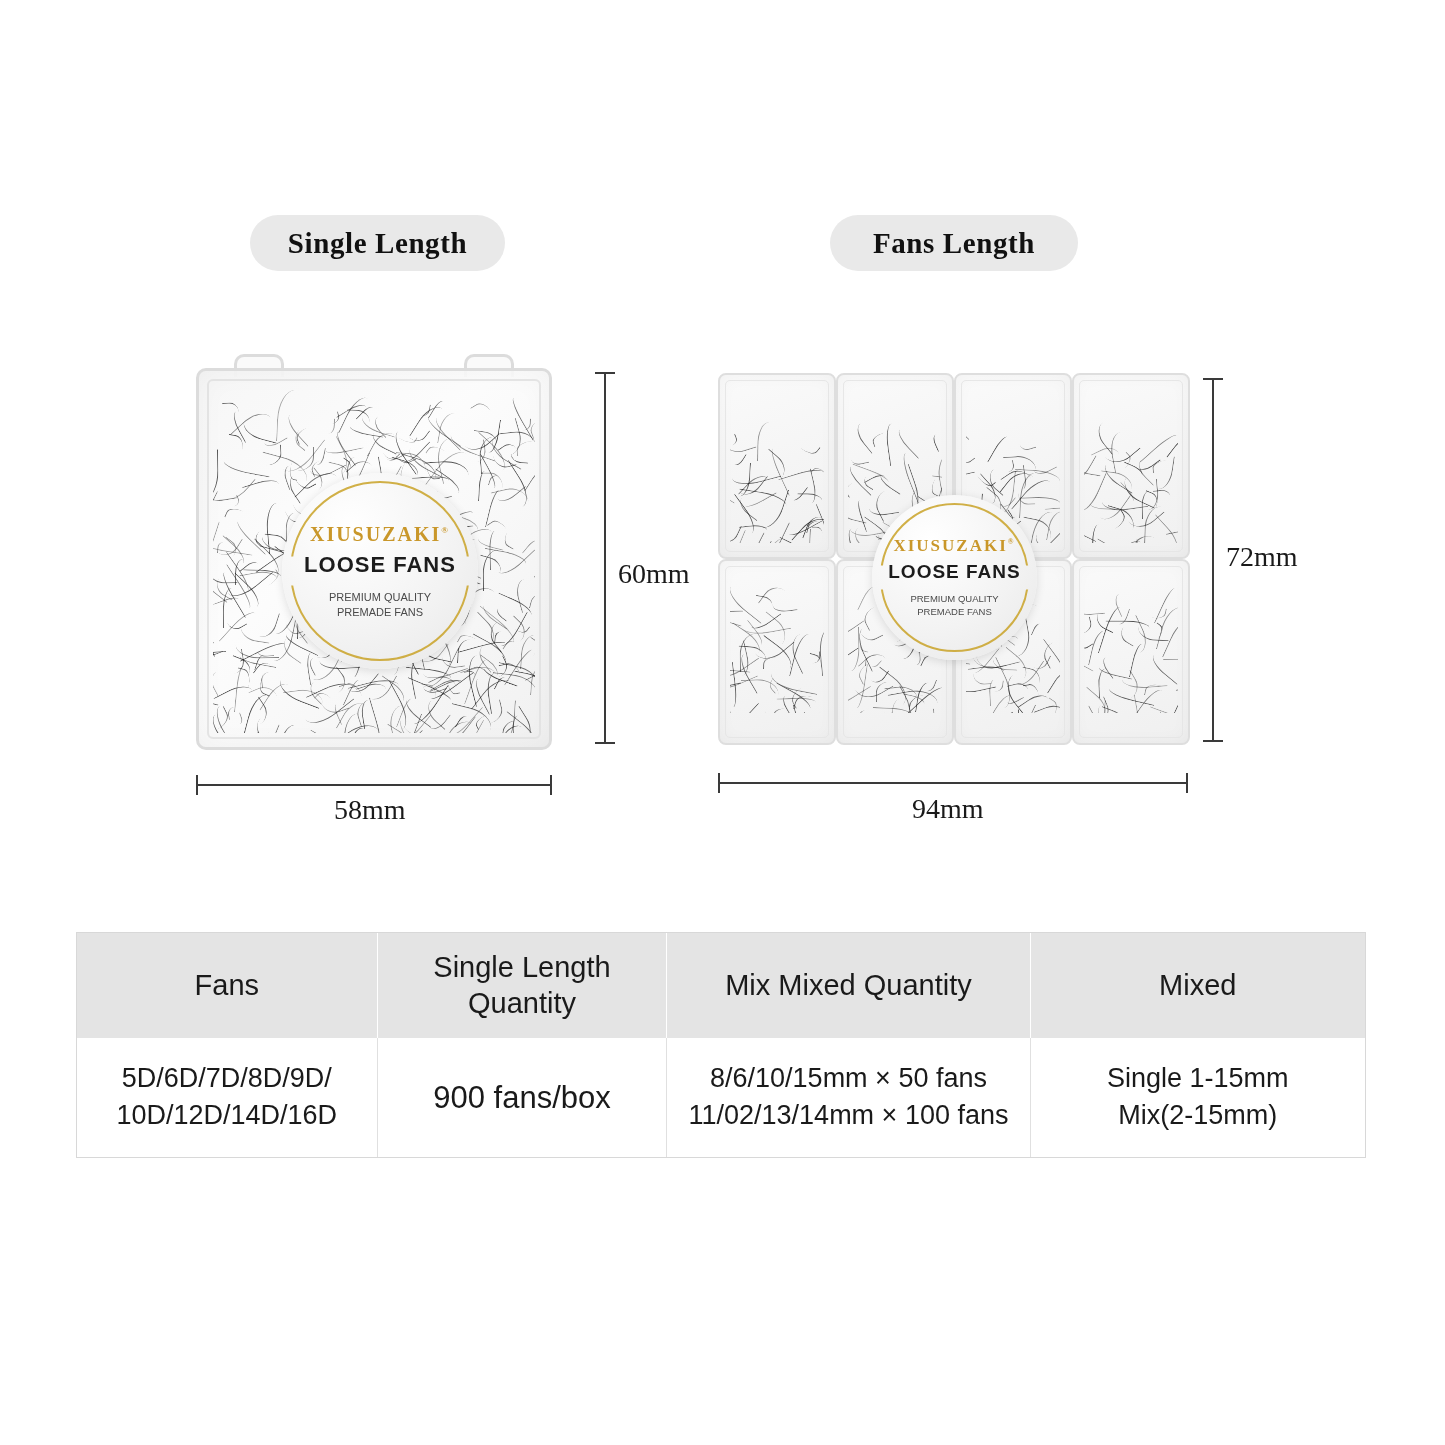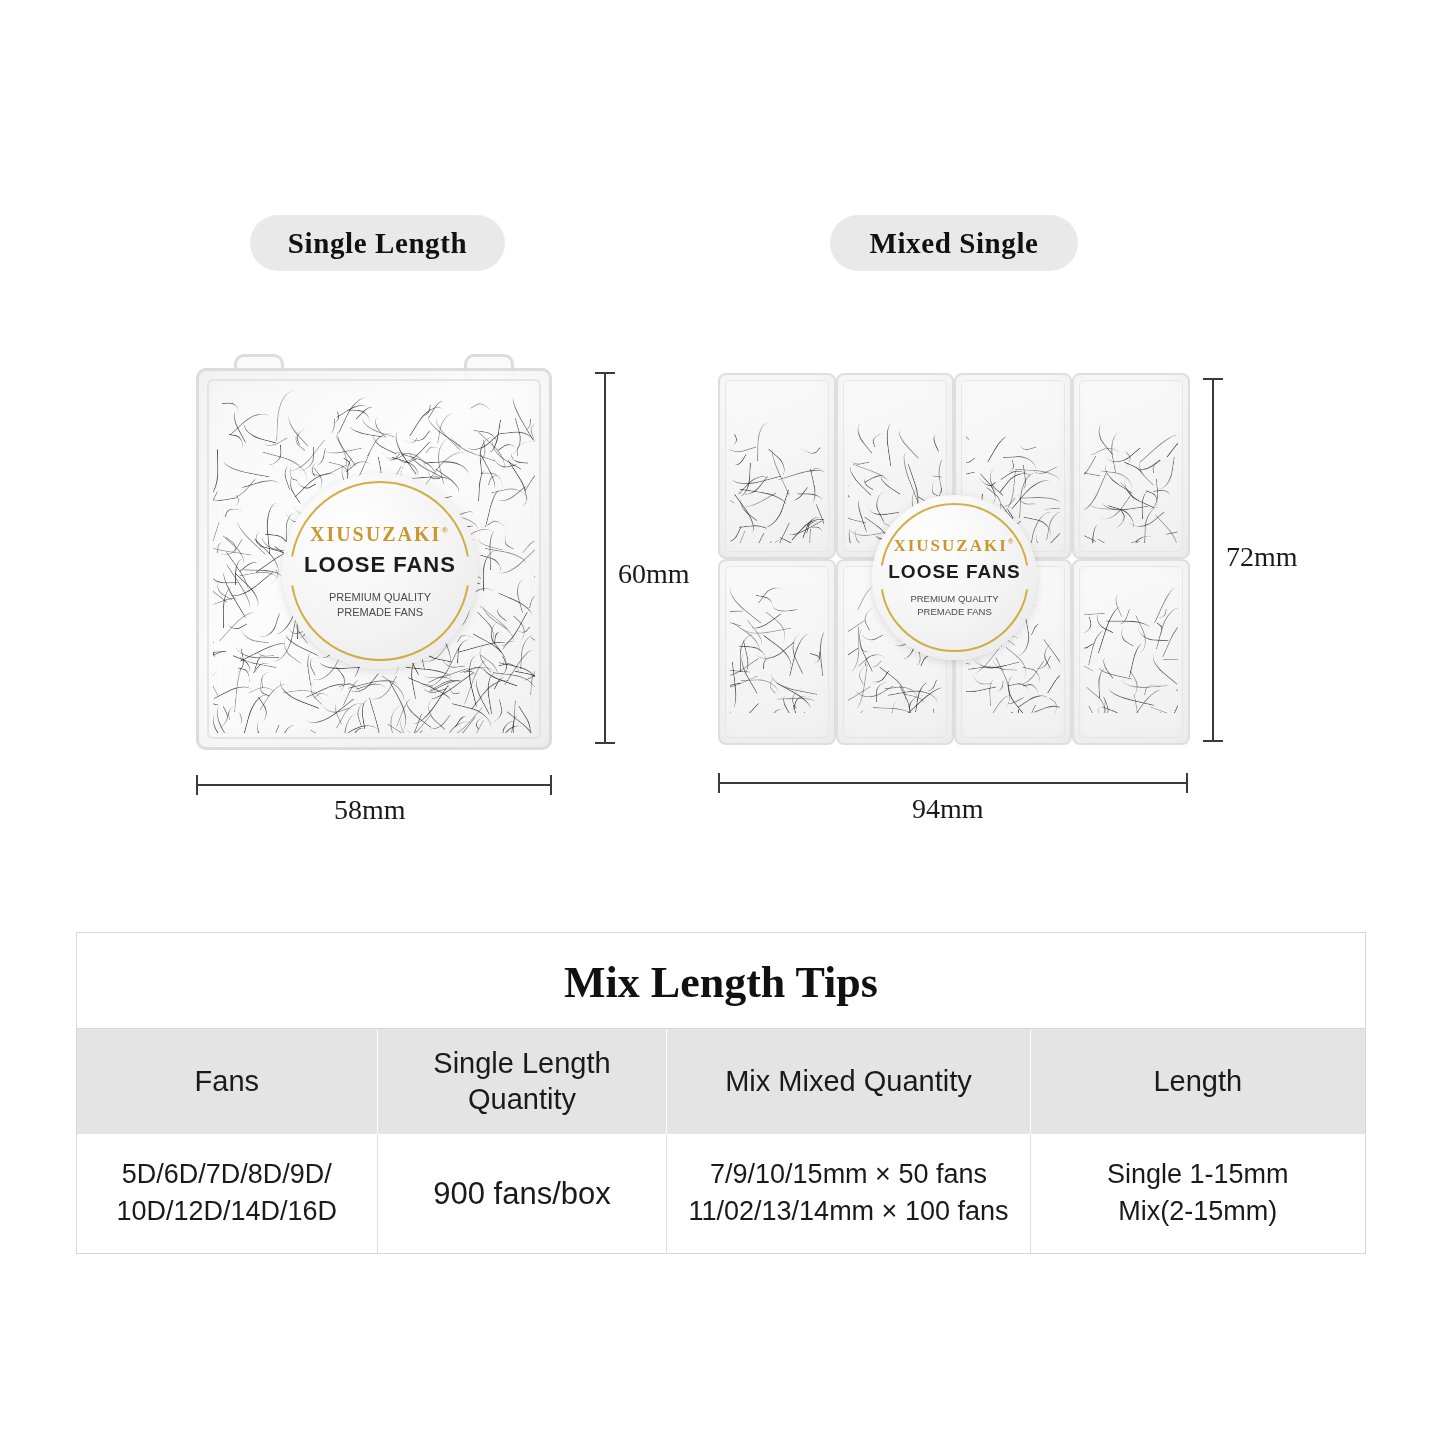--- a/index.html
+++ b/index.html
@@ -243,21 +243,21 @@
   td.big { font-size: 31px; }
   .cell-line { display: block; }
 </style>
 </head>
 <body>
 
 <div class="pill" id="pill-single">
   <span>Single Length</span>
 </div>
 <div class="pill" id="pill-mixed">
-  <span>Mixed Single</span>
+  <span>Fans Length</span>
 </div>
 
 <div class="product-area" id="single-box">
   <div class="clip" id="clip-left"></div>
   <div class="clip" id="clip-right"></div>
   <div class="box-shell">
     <div class="lash-field" id="lashes-single" style="left:14px; top:14px; right:14px; bottom:14px;">
         <span class="lash" style="left:265.0px;top:334.9px;width:21.6px;height:10.0px;transform:rotate(333.4deg);opacity:0.87"></span>
         <span class="lash" style="left:267.5px;top:52.6px;width:24.2px;height:35.7px;transform:rotate(354.8deg);opacity:0.83"></span>
         <span class="lash" style="left:223.8px;top:308.4px;width:15.9px;height:43.7px;transform:rotate(261.0deg);opacity:0.50"></span>
@@ -1082,48 +1082,47 @@
     <span class="cell-line">PREMADE FANS</span>
   </div>
 </div>
 
 <div class="dim-v" style="left:1212px; top:378px; height:364px;"></div>
 <div class="dim-label" style="left:1226px; top:541px;">72mm</div>
 <div class="dim-h" style="left:718px; top:782px; width:470px;"></div>
 <div class="dim-label" style="left:912px; top:793px;">94mm</div>
 
 <div id="tips-table">
-  <div class="tips-title">Mix Length Tips</div>
   <table>
     <colgroup>
       <col style="width:23.3%">
       <col style="width:22.5%">
       <col style="width:28.2%">
       <col style="width:26.0%">
     </colgroup>
     <thead>
       <tr>
         <th>Fans</th>
         <th>
           <span class="cell-line">Single Length</span>
           <span class="cell-line">Quantity</span>
         </th>
         <th>Mix Mixed Quantity</th>
-        <th>Length</th>
+        <th>Mixed</th>
       </tr>
     </thead>
     <tbody>
       <tr>
         <td>
           <span class="cell-line">5D/6D/7D/8D/9D/</span>
           <span class="cell-line">10D/12D/14D/16D</span>
         </td>
         <td class="big">900 fans/box</td>
         <td>
-          <span class="cell-line">7/9/10/15mm × 50 fans</span>
+          <span class="cell-line">8/6/10/15mm × 50 fans</span>
           <span class="cell-line">11/02/13/14mm × 100 fans</span>
         </td>
         <td>
           <span class="cell-line">Single 1-15mm</span>
           <span class="cell-line">Mix(2-15mm)</span>
         </td>
       </tr>
     </tbody>
   </table>
 </div>

